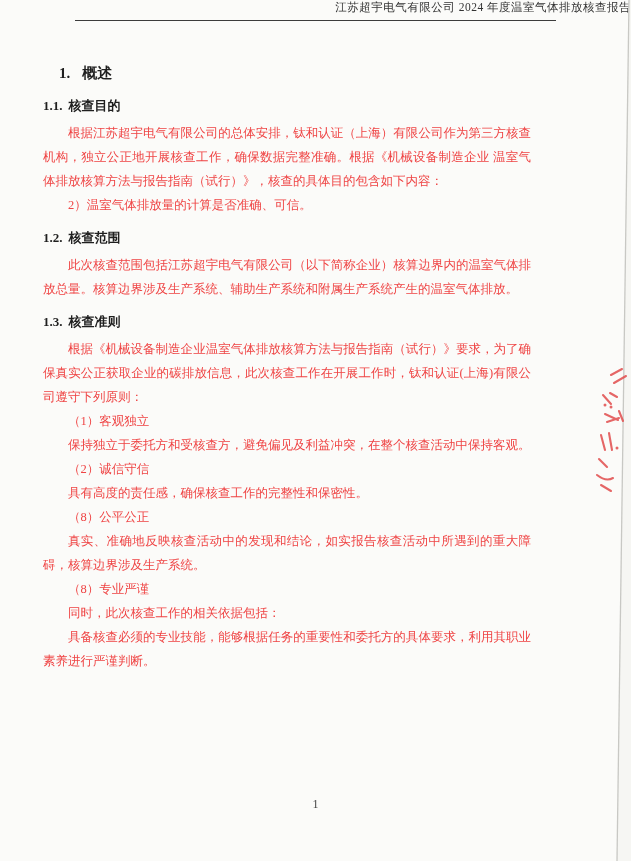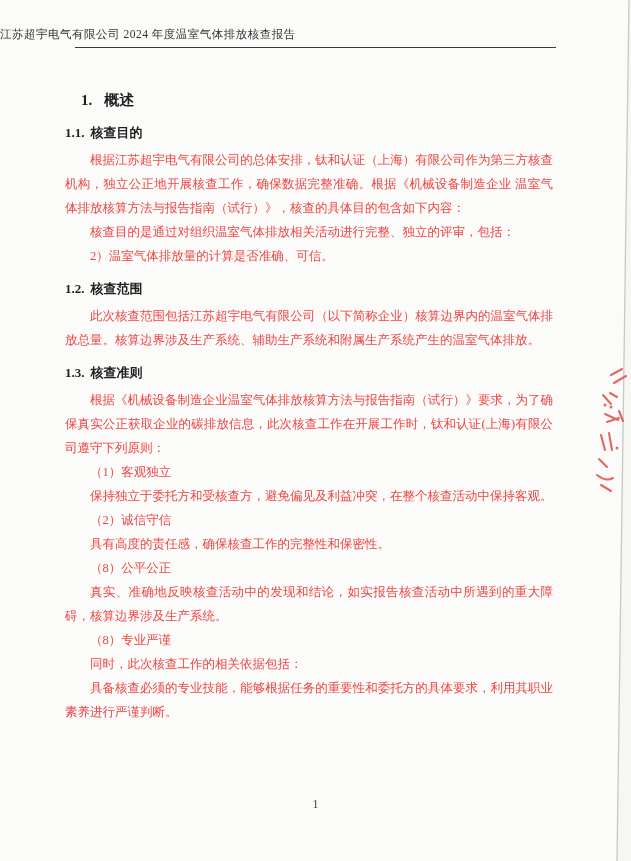--- a/index.html
+++ b/index.html
@@ -7,35 +7,34 @@
     width:631px;height:861px;
     background:#fbfbf9;
     font-family:"Liberation Serif","DejaVu Serif",serif;
     color:#2f2f2f;
     position:relative;
     overflow:hidden;
   }
   .page{position:absolute;inset:0;}
   
   .running-header{
-    padding-top:27px;
-    text-align:left;
+    text-align:right;
     font-size:11.5px;
     letter-spacing:0.5px;
     color:#333;
   }
   .header-rule{
     margin:5px 0 0 75px;
     width:481px;
     border:none;
     border-top:1.5px solid #3c3c3c;
   }
   
   .content{
-    margin-left:65px;
+    margin-left:43px;
     width:488px;
   }
   h1.chapter{
     margin:40px 0 0 16px;
     font-size:15px;
     font-weight:bold;
     color:#1f1f1f;
     line-height:24px;
   }
   h1.chapter .num{margin-right:12px;}
@@ -79,21 +78,20 @@
   <div class="content">
 
     <h1 class="chapter">
       <span class="num">1.</span><span>概述</span>
     </h1>
 
     <h2 class="section">
       <span class="num">1.1.</span><span>核查目的</span>
     </h2>
     <p class="body">根据江苏超宇电气有限公司的总体安排，钛和认证（上海）有限公司作为第三方核查机构，独立公正地开展核查工作，确保数据完整准确。根据《机械设备制造企业 温室气体排放核算方法与报告指南（试行）》，核查的具体目的包含如下内容：</p>
-    <p class="body">核查目的是通过对组织温室气体排放相关活动进行完整、独立的评审，包括：</p>
     <p class="body">2）温室气体排放量的计算是否准确、可信。</p>
 
     <h2 class="section">
       <span class="num">1.2.</span><span>核查范围</span>
     </h2>
     <p class="body">此次核查范围包括江苏超宇电气有限公司（以下简称企业）核算边界内的温室气体排放总量。核算边界涉及生产系统、辅助生产系统和附属生产系统产生的温室气体排放。</p>
 
     <h2 class="section">
       <span class="num">1.3.</span><span>核查准则</span>
     </h2>

